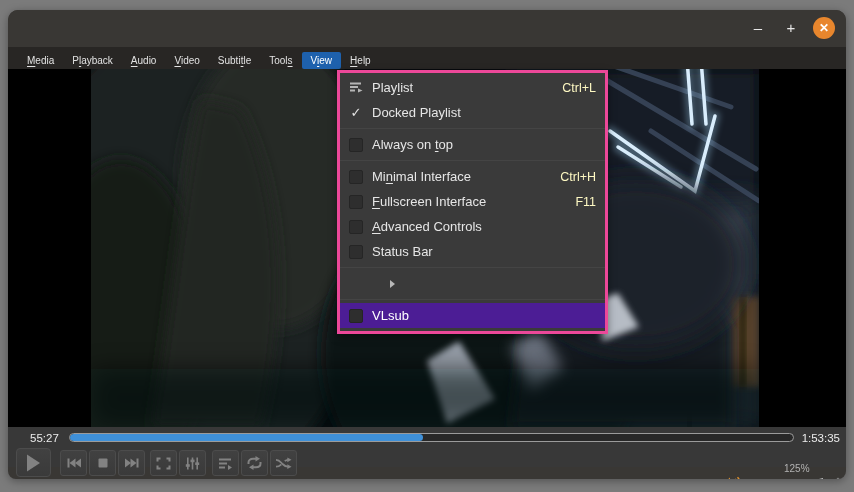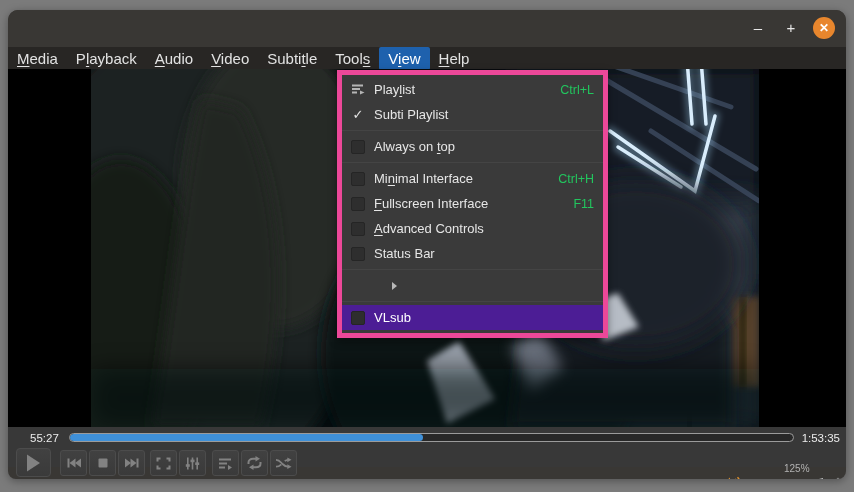--- a/index.html
+++ b/index.html
@@ -22,42 +22,42 @@
   .win-btn.min { right:78px; }
   .win-btn.max { right:45px; }
   .close-btn {
     position:absolute; top:7px; right:11px; width:22px; height:22px; border-radius:50%;
     background:#e8862d; color:#fff; font-size:12px; font-weight:bold;
     line-height:22px; text-align:center;
   }
   
   .menubar {
     position:absolute; left:0; top:37px; width:100%; height:22px; background:#282624;
-    display:flex; align-items:center; 
-    font-size:15px; color:#e2e2e2;
+    display:flex; align-items:flex-end; padding-left:10px;
+    font-size:10px; color:#e2e2e2;
   }
   .mi { padding:3px 9px; border-radius:2px; white-space:nowrap; }
   .mi.active { background:#1e61ad; color:#ffffff; }
   .u { text-decoration:underline; text-underline-offset:2px; }
   
   .video-area { position:absolute; left:0; top:59px; width:100%; height:358px; background:#000; }
   .video-frame { position:absolute; left:83px; top:0; width:668px; height:358px; overflow:hidden; }
   
   .dropdown {
     position:absolute; left:329px; top:60px; width:271px; z-index:20;
-    background:#3a3a3a; border:5px solid #ec4899; padding:2px 0 3px 0;
+    background:#3a3a3a; border:3px solid #ec4899; padding:2px 0 3px 0;
     font-size:13px; color:#e6e6e6; box-shadow:0 3px 8px rgba(0,0,0,.4);
   }
   .menu-item { height:25px; display:flex; align-items:center; padding:0 9px 0 7px; }
   .menu-item.active { background:#4c1d95; color:#ffffff; }
   .lead { width:18px; height:16px; margin-right:7px; display:flex; align-items:center; justify-content:center; flex:none; }
   .chkbox { width:14px; height:14px; background:#2e2e2e; border:1px solid #252525; border-radius:2px; }
   .checkmark { color:#e4e4e4; font-size:13px; line-height:14px; }
   .mlabel { flex:1; white-space:nowrap; }
-  .shortcut { margin-left:18px; color:#22c55e; font-size:12.5px; }
+  .shortcut { margin-left:18px; color:#fef9c3; font-size:12.5px; }
   .sub-arrow {
     width:0; height:0; border-top:4px solid transparent; border-bottom:4px solid transparent;
     border-left:5px solid #b8b8b8; margin-left:18px;
   }
   .menu-sep { height:1px; background:#2c2c2c; border-bottom:1px solid #444444; margin:3px 0; }
   
   .controlbar { position:absolute; left:0; top:417px; width:100%; height:40px; background:#383838; }
   .seek-row { position:absolute; left:0; top:0; width:100%; height:21px; display:flex; align-items:center; }
   .time { color:#ececec; font-size:11.5px; flex:none; }
   .time.elapsed { margin-left:22px; }
@@ -192,21 +192,21 @@
                 <line x1="1" y1="9.5" x2="6" y2="9.5"></line>
               </g>
               <polygon points="9,7.5 13.5,9.5 9,11.5" fill="#b5b5b5"></polygon>
             </svg>
         </span>
         <span class="mlabel"><span>Play</span><span class="u">l</span><span>ist</span></span>
         <span class="shortcut">Ctrl+L</span>
       </div>
       <div class="menu-item">
         <span class="lead checkmark">✓</span>
-        <span class="mlabel"><span>Subti Playlist</span><span class="u"></span><span></span></span>
+        <span class="mlabel"><span>Docked Playlist</span><span class="u"></span><span></span></span>
       </div>
       <div class="menu-sep"></div>
       <div class="menu-item">
         <span class="lead">
             <span class="chkbox"></span>
           </span>
         <span class="mlabel"><span>Always on </span><span class="u">t</span><span>op</span></span>
       </div>
       <div class="menu-sep"></div>
       <div class="menu-item">

